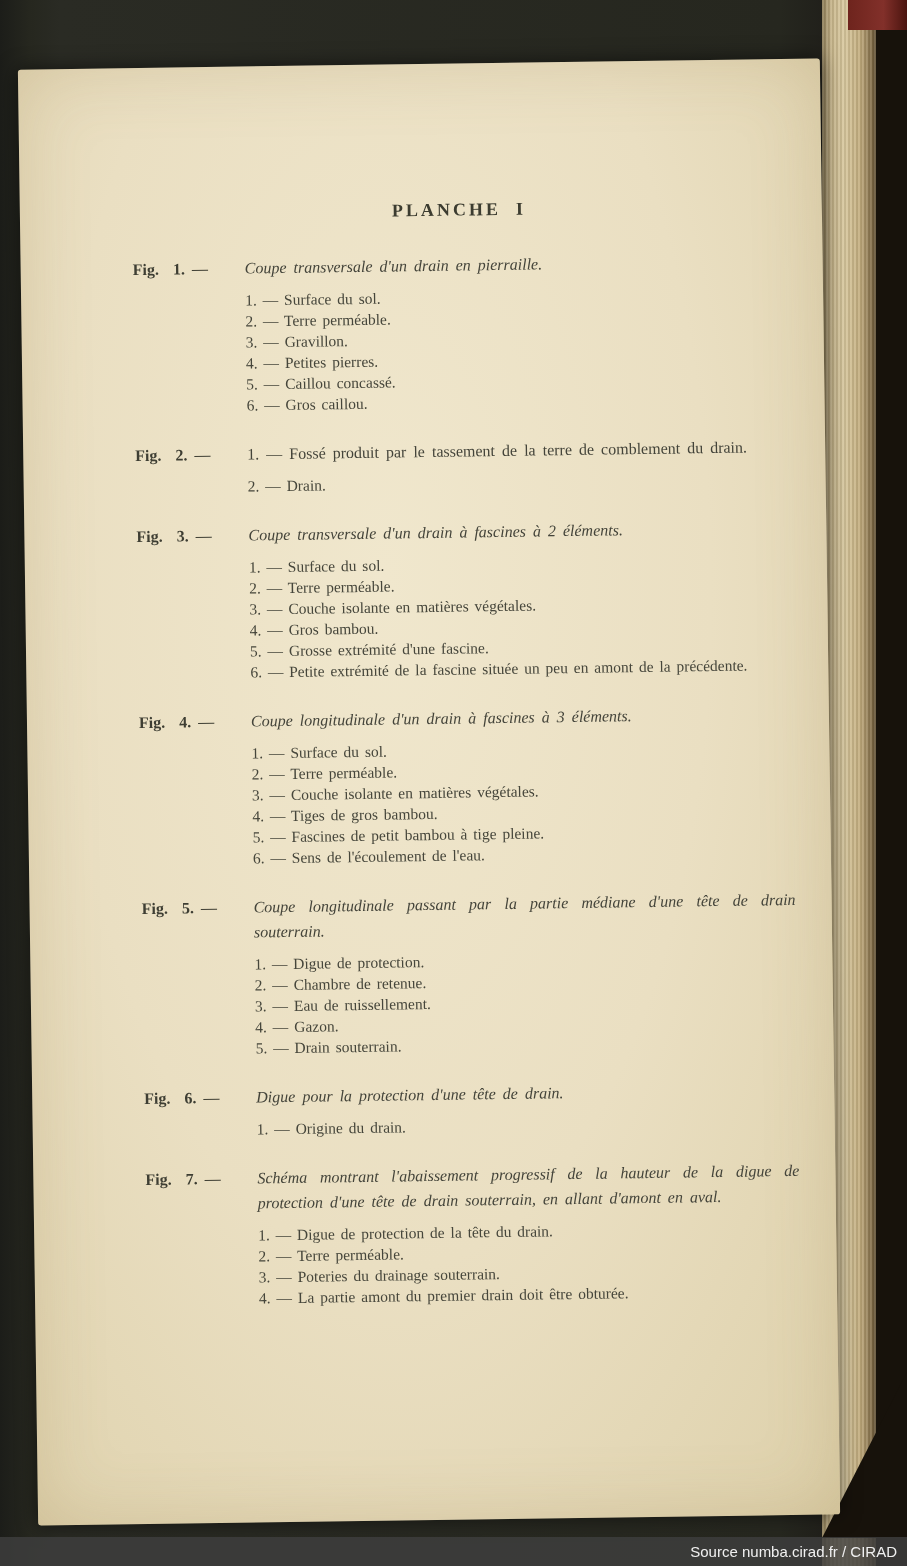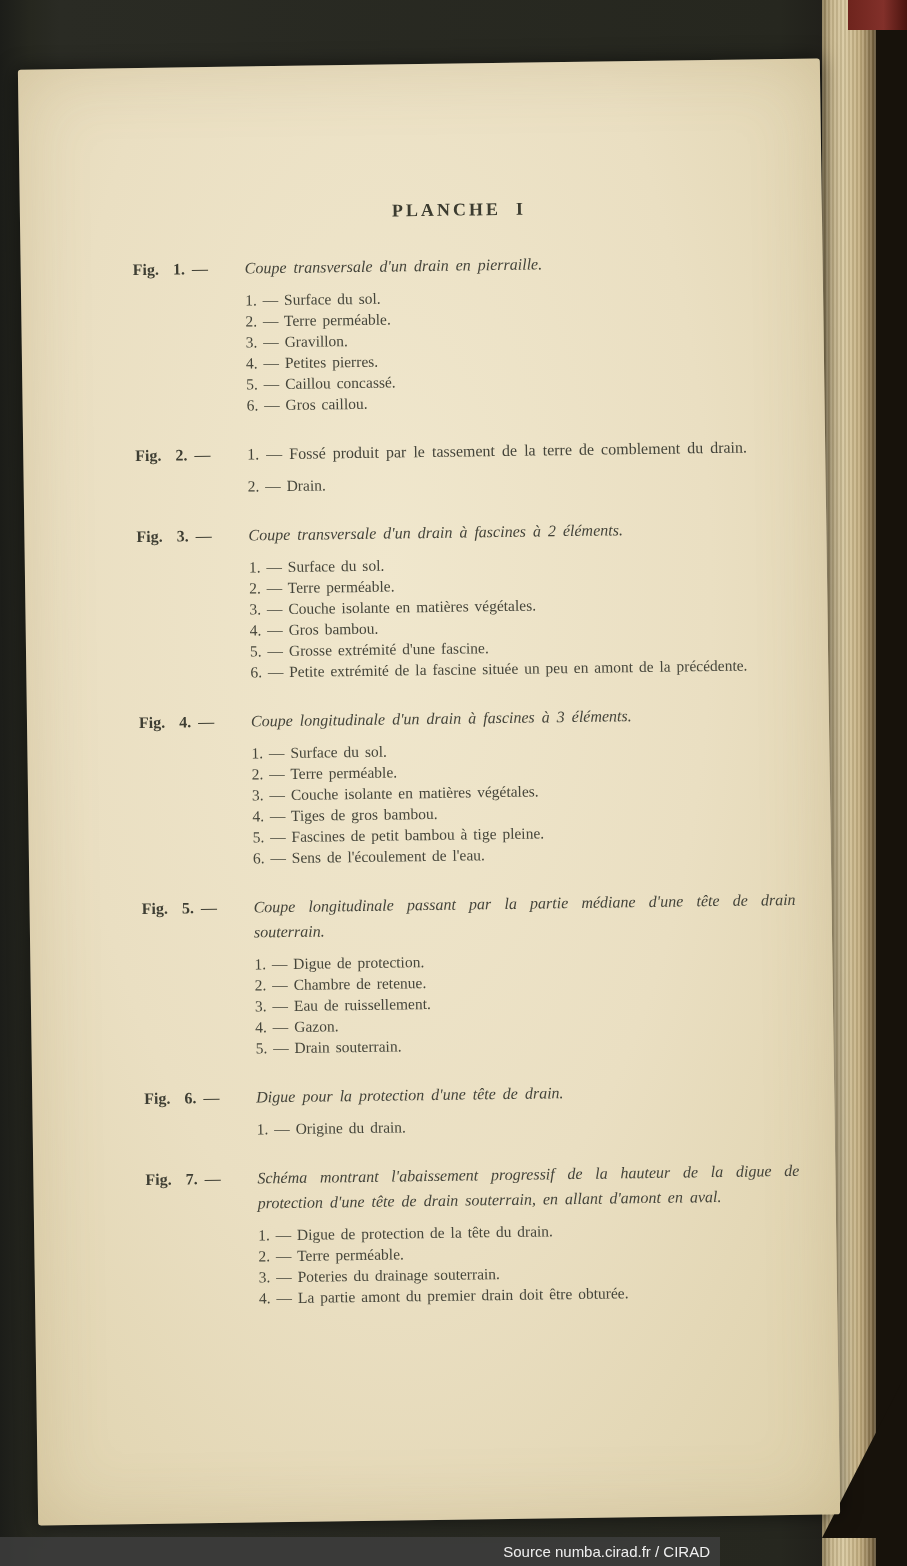--- a/index.html
+++ b/index.html
@@ -87,21 +87,21 @@
     padding-left:44px;
     text-indent:-44px;
     font-size:15.5px;
     line-height:21px;
     color:#46463b;
     word-spacing:2px;
   }
 
   
   .source-bar {
-    position:absolute; left:0; bottom:0; width:720px; height:29px;
+    position:absolute; left:0; bottom:0; width:907px; height:29px;
     background:rgba(62,62,62,0.82);
     display:flex; align-items:center; justify-content:flex-end;
     padding-right:10px;
     font-family:"Liberation Sans", sans-serif;
     font-size:15px;
     color:#f0f0f0;
     z-index:10;
   }
 </style>
 </head>

